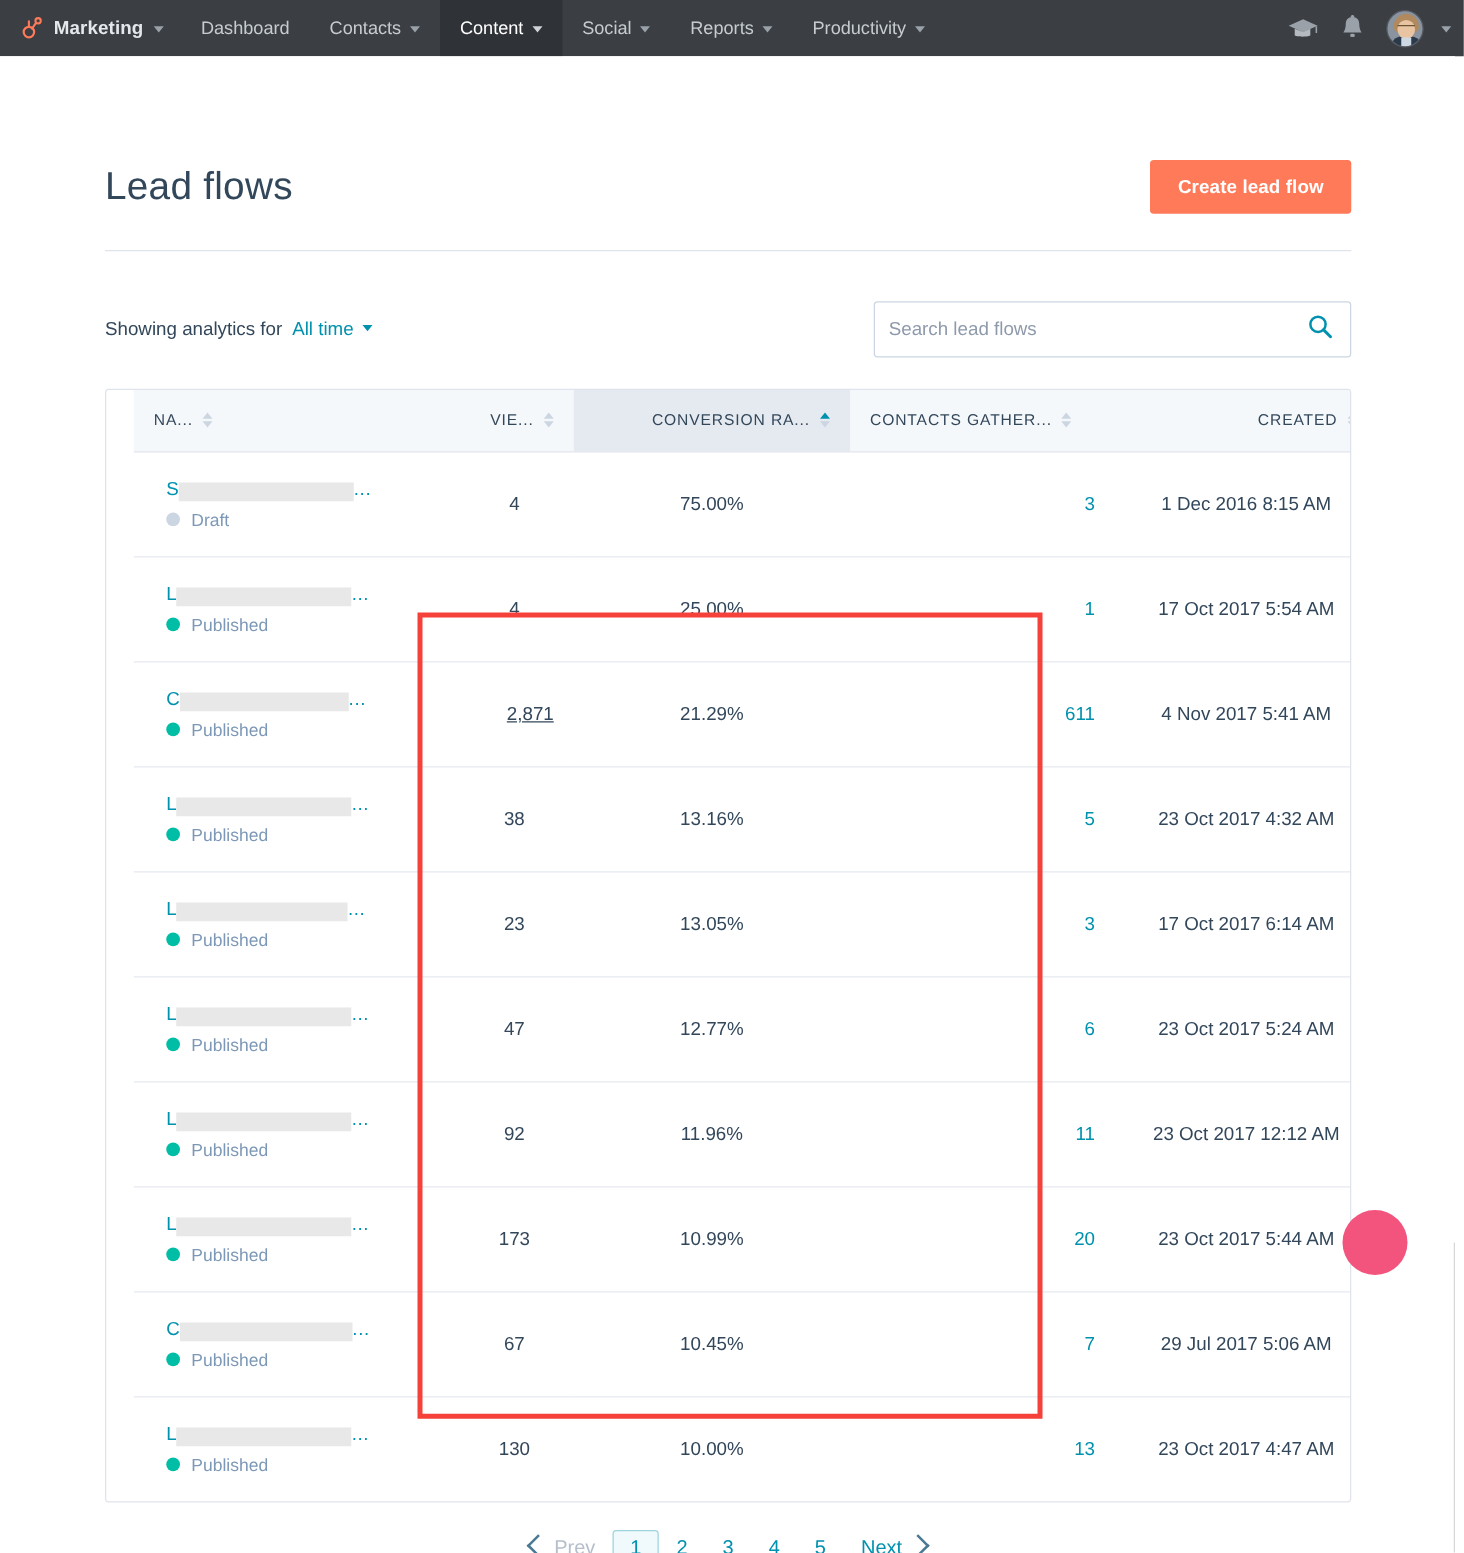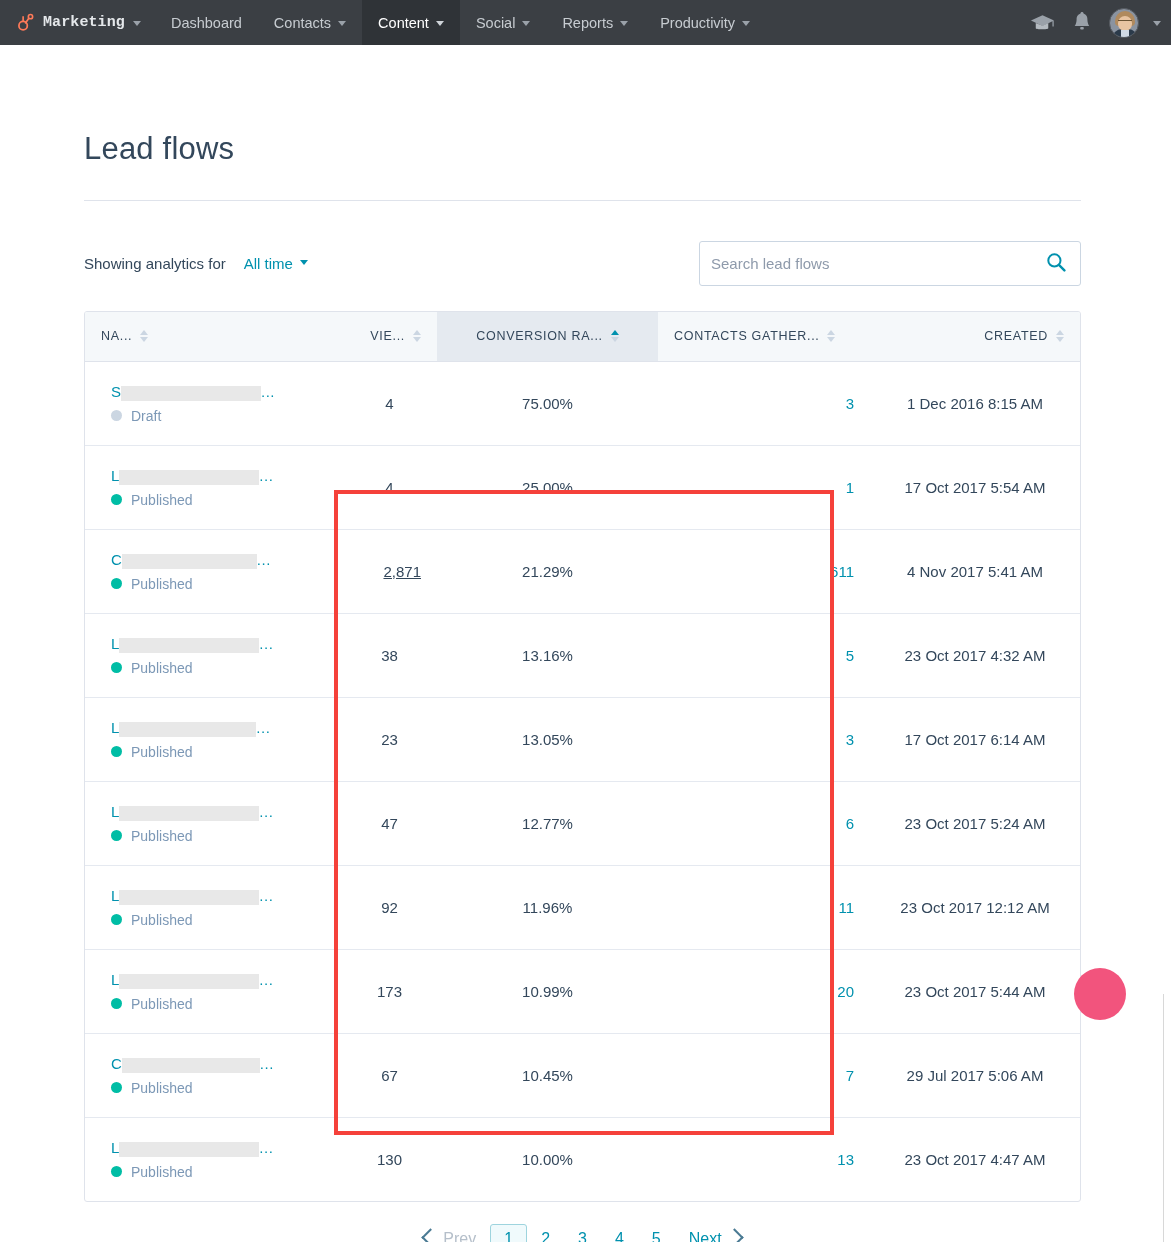--- a/index.html
+++ b/index.html
@@ -13,21 +13,21 @@
   
   .topnav {
     position: absolute; top: 0; left: 0;
     width: 1171px; height: 45px;
     background: #33475b;
     background: #3b3f44;
     display: flex; align-items: center;
   }
   .nav-brand {
     display: flex; align-items: center; gap: 8px;
-    padding: 0 14px 0 16px; height: 45px; font-family: Liberation Mono, monospace;
+    padding: 0 14px 0 16px; height: 45px;
   }
   .sprocket {
     width: 19px; height: 19px; position: relative; flex: none;
   }
   .nav-brand-label {
     color: #e5e8eb; font-size: 15px; font-weight: bold; letter-spacing: .1px;
   }
   .nav-item {
     height: 45px; display: flex; align-items: center; gap: 7px;
     padding: 0 16px; color: #c7ccd1; font-size: 14.5px;
@@ -83,21 +83,21 @@
     font-size: 15px; font-weight: bold; padding: 13px 22px;
     font-family: "Liberation Sans", sans-serif; cursor: pointer;
     letter-spacing: .1px;
   }
   .divider { height: 1px; background: #dfe3eb; margin-top: 20px; }
 
   .filterbar {
     margin-top: 40px; height: 45px;
     display: flex; align-items: center; justify-content: space-between;
   }
-  .filter-left { display: flex; align-items: baseline; gap: 18px; }
+  .filter-left { display: flex; align-items: baseline; gap: 8px; }
   .filter-label { font-size: 15px; color: #33475b; }
   .filter-select {
     display: inline-flex; align-items: center; gap: 7px;
     color: #0091ae; font-size: 15px; cursor: pointer;
   }
   .caret-teal {
     width: 0; height: 0; border-left: 4px solid transparent;
     border-right: 4px solid transparent; border-top: 5px solid #0091ae;
     position: relative; top: -1px;
   }
@@ -119,21 +119,21 @@
   table { width: 100%; border-collapse: collapse; table-layout: fixed; }
   thead th {
     background: #f5f8fa; height: 49px;
     font-size: 12.5px; letter-spacing: .7px; color: #33475b;
     font-weight: normal; border-bottom: 1px solid #dfe3eb;
     padding: 0 16px; white-space: nowrap;
   }
   thead th.sorted { background: #e5eaf0; }
   .th-inner { display: flex; align-items: center; gap: 8px; }
   .th-inner.right { justify-content: flex-end; }
-  .th-inner.center { justify-content: center; }
+  .th-inner.center { justify-content: flex-end; }
   .sorter { display: inline-flex; flex-direction: column; gap: 2px; flex: none; }
   .arrow-up {
     width: 0; height: 0; border-left: 4.5px solid transparent;
     border-right: 4.5px solid transparent; border-bottom: 5px solid #cbd6e2;
   }
   .arrow-dn {
     width: 0; height: 0; border-left: 4.5px solid transparent;
     border-right: 4.5px solid transparent; border-top: 5px solid #cbd6e2;
   }
   .sorter.active .arrow-up { border-bottom-color: #0091ae; }
@@ -277,20 +277,21 @@
   </div>
 </div>
 
 <div class="scroll-edge"></div>
 
 <div class="page">
   <div class="content-wrap">
 
     <div class="page-head">
       <h1 class="page-title">Lead flows</h1>
+      <button class="btn-primary">Create lead flow</button>
     </div>
 
     <div class="divider"></div>
 
     <div class="filterbar">
       <div class="filter-left">
         <span class="filter-label">Showing analytics for</span>
         <span class="filter-select">
           <span>All time</span>
           <span class="caret-teal"></span>
@@ -300,21 +301,21 @@
         <input value="" placeholder="Search lead flows" style="">
         <span>
           <svg width="20" height="20" viewBox="0 0 20 20">
             <circle cx="8.4" cy="8.4" r="6.1" fill="none" stroke="#0091ae" stroke-width="2"></circle>
             <path d="M12.9 12.9 L18.4 18.4" stroke="#0091ae" stroke-width="2.4" stroke-linecap="round"></path>
           </svg>
         </span>
       </div>
     </div>
 
-    <div class="table-card" style="position:relative;">
+    <div class="table-card" style="position:relative;padding-left:22px;">
       <table>
         <colgroup>
           <col style="width:257px">
             <col style="width:95px">
             <col style="width:221px">
           <col style="width:212px">
             <col style="width:210px">
         </colgroup>
         <thead>
           <tr>

